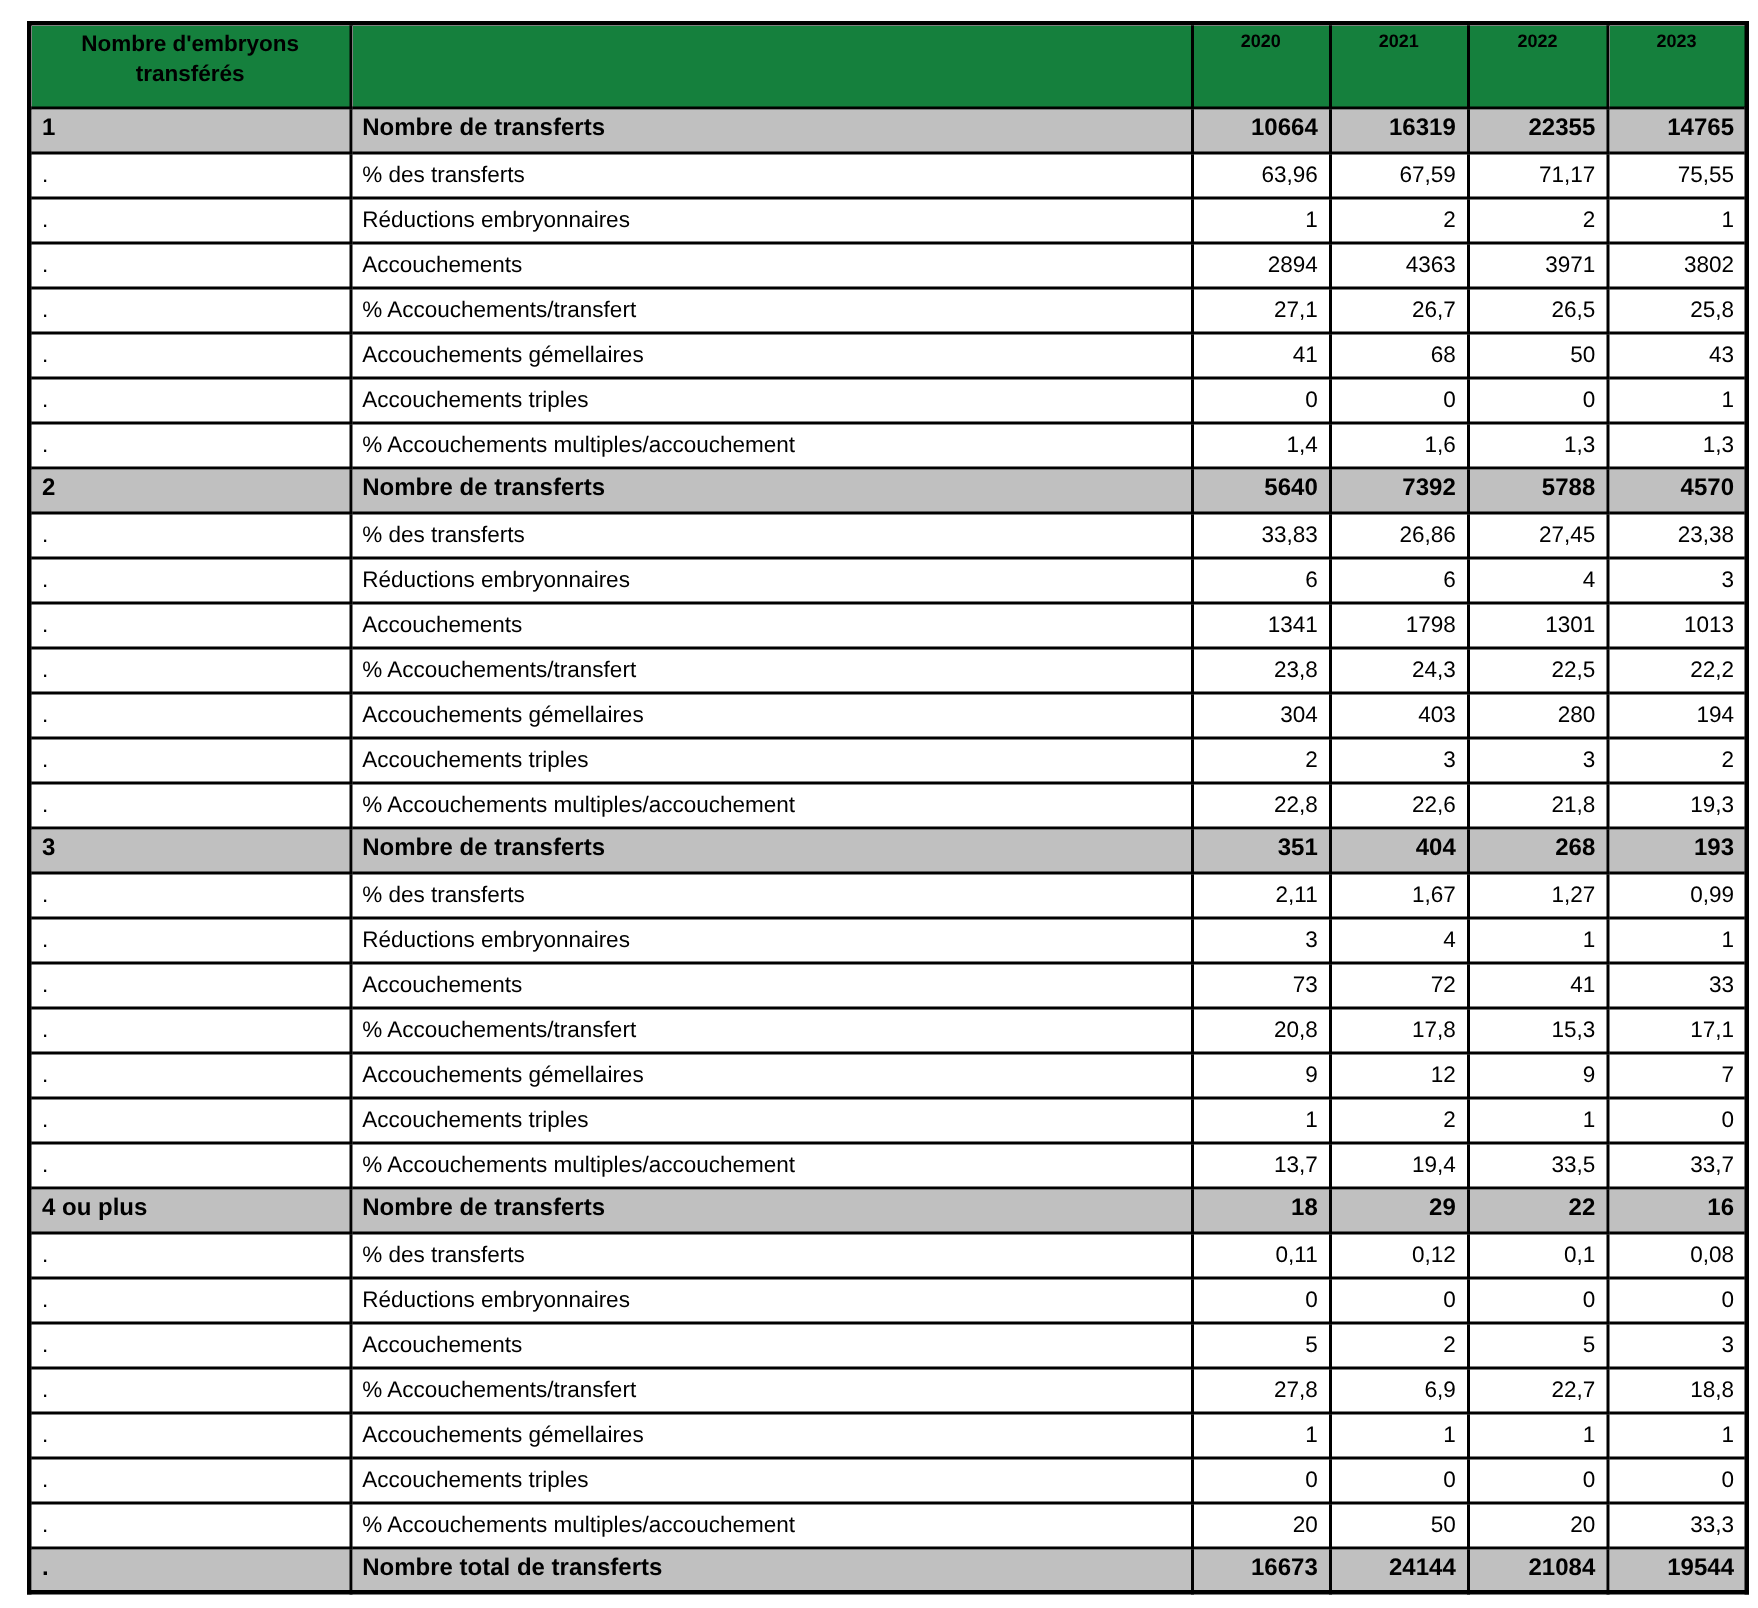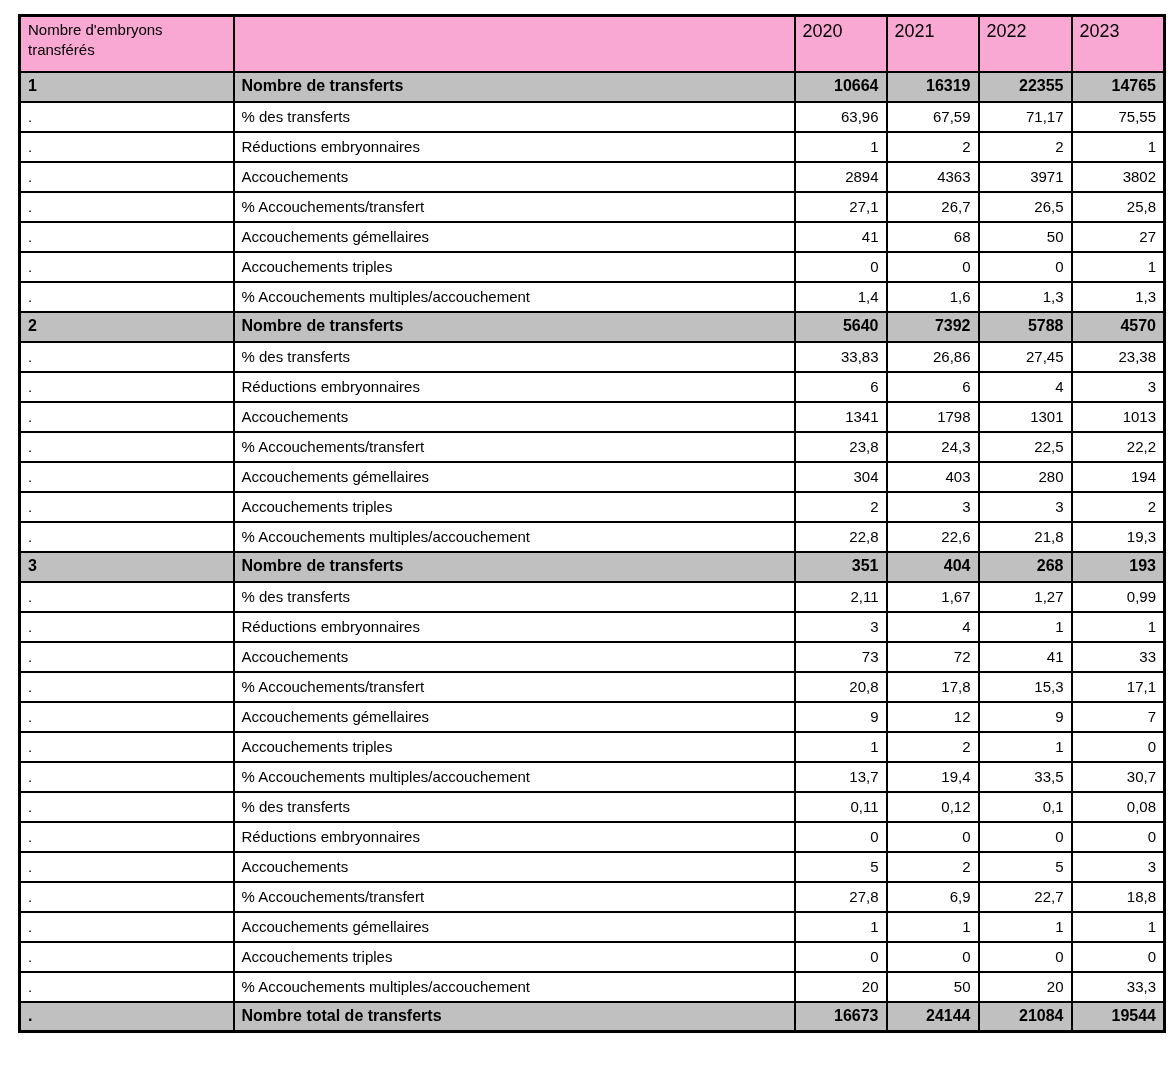--- a/index.html
+++ b/index.html
@@ -14,29 +14,29 @@
   .tbl th, .tbl td {
     border: 2px solid #000000;
     padding: 2px 7px;
     font-size: 15px;
     line-height: 1.3;
     overflow: hidden;
     white-space: nowrap;
     vertical-align: middle;
   }
   .tbl thead th {
-    font-weight: normal;
-    text-align: left;
+    font-weight: bold;
+    text-align: center;
     vertical-align: top;
     height: 56px;
     white-space: normal;
-    background: #f9a8d4;
+    background: #15803d;
     padding-top: 3px;
   }
-  .tbl thead th.yr { font-size: 18px; }
+  .tbl thead th.yr { font-size: 12px; }
   .tbl tbody td { height: 30px; background: #ffffff; font-weight: normal; }
   .tbl td.num { text-align: right; }
   .tbl tr.group-row td {
     background: #c0c0c0;
     font-weight: bold;
     font-size: 16px;
   }
 </style>
 </head>
 <body>
@@ -101,21 +101,21 @@
           <td class="num">26,7</td>
           <td class="num">26,5</td>
           <td class="num">25,8</td>
         </tr>
         <tr class="data-row">
           <td>.</td>
           <td>Accouchements gémellaires</td>
           <td class="num">41</td>
           <td class="num">68</td>
           <td class="num">50</td>
-          <td class="num">27</td>
+          <td class="num">43</td>
         </tr>
         <tr class="data-row">
           <td>.</td>
           <td>Accouchements triples</td>
           <td class="num">0</td>
           <td class="num">0</td>
           <td class="num">0</td>
           <td class="num">1</td>
         </tr>
         <tr class="data-row">
@@ -245,21 +245,29 @@
           <td class="num">2</td>
           <td class="num">1</td>
           <td class="num">0</td>
         </tr>
         <tr class="data-row">
           <td>.</td>
           <td>% Accouchements multiples/accouchement</td>
           <td class="num">13,7</td>
           <td class="num">19,4</td>
           <td class="num">33,5</td>
-          <td class="num">30,7</td>
+          <td class="num">33,7</td>
+        </tr>
+        <tr class="group-row">
+          <td>4 ou plus</td>
+          <td>Nombre de transferts</td>
+          <td class="num">18</td>
+          <td class="num">29</td>
+          <td class="num">22</td>
+          <td class="num">16</td>
         </tr>
         <tr class="data-row">
           <td>.</td>
           <td>% des transferts</td>
           <td class="num">0,11</td>
           <td class="num">0,12</td>
           <td class="num">0,1</td>
           <td class="num">0,08</td>
         </tr>
         <tr class="data-row">

